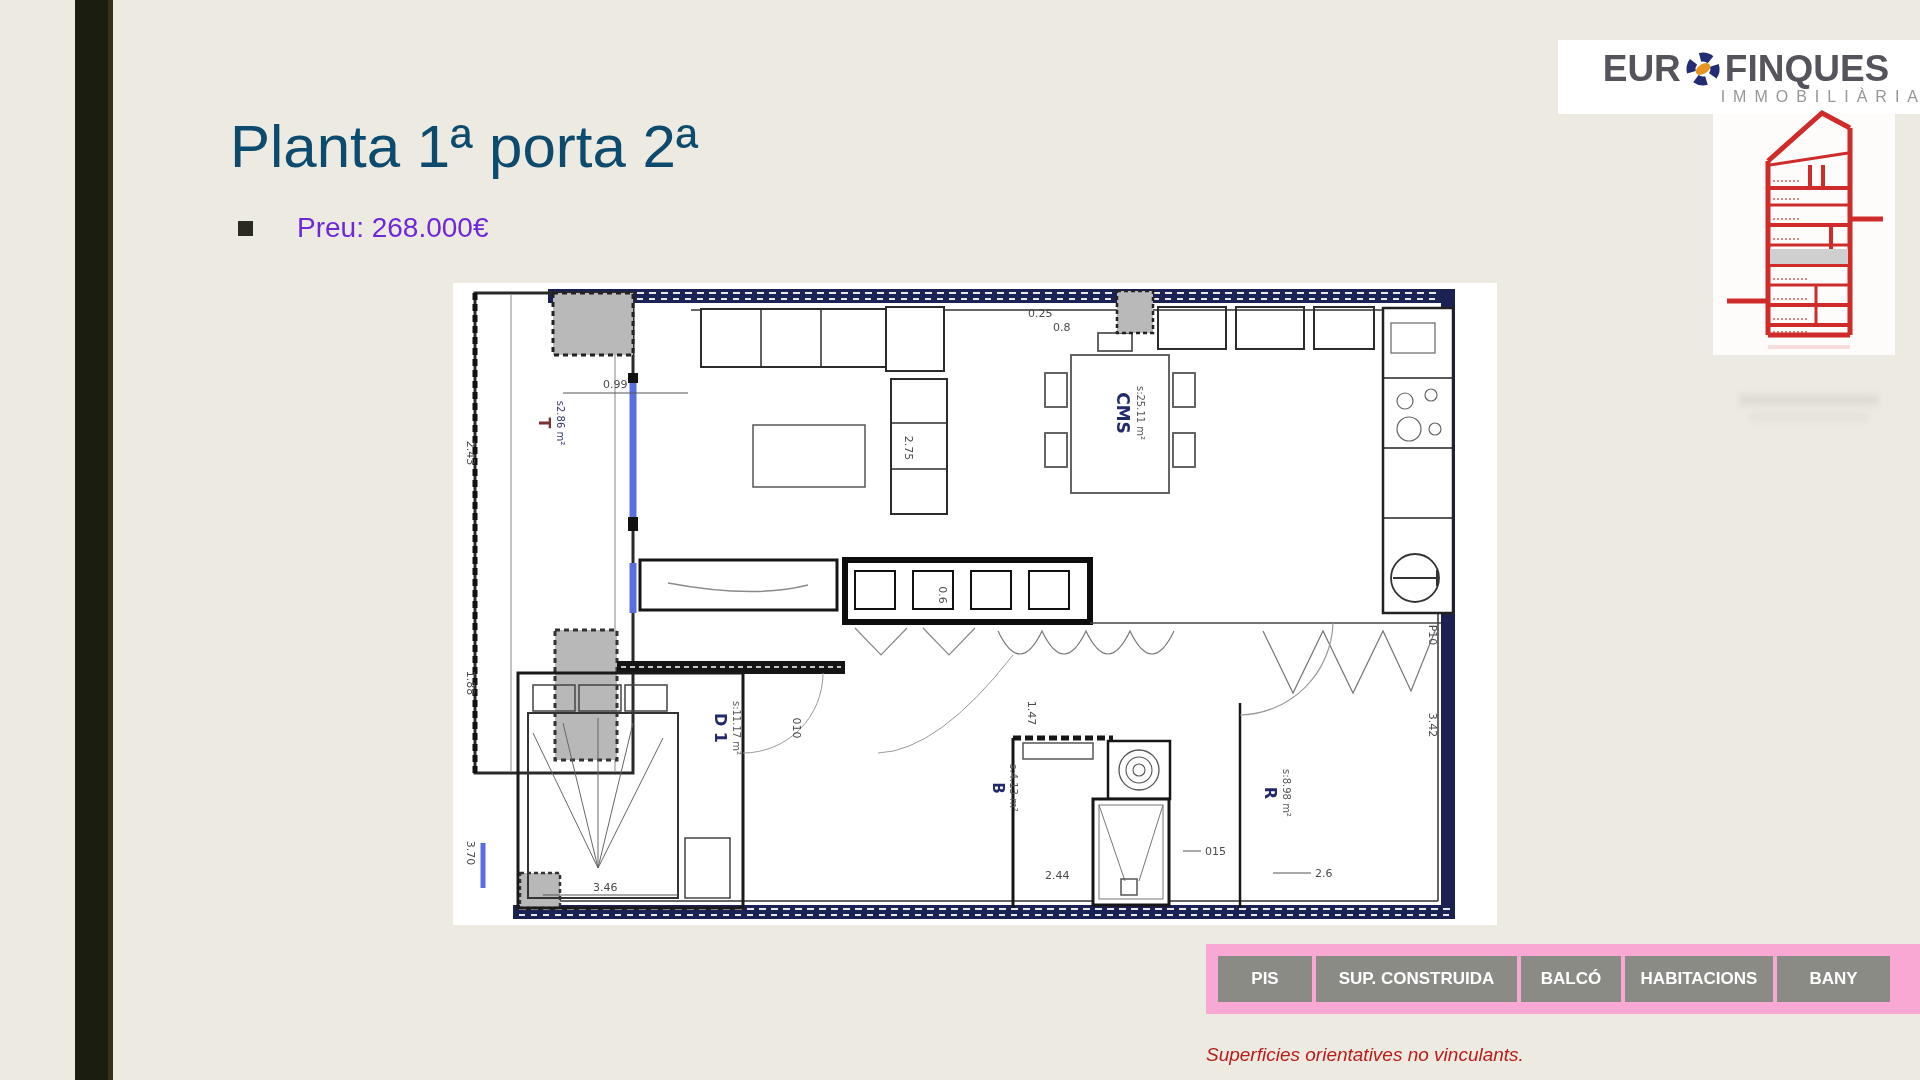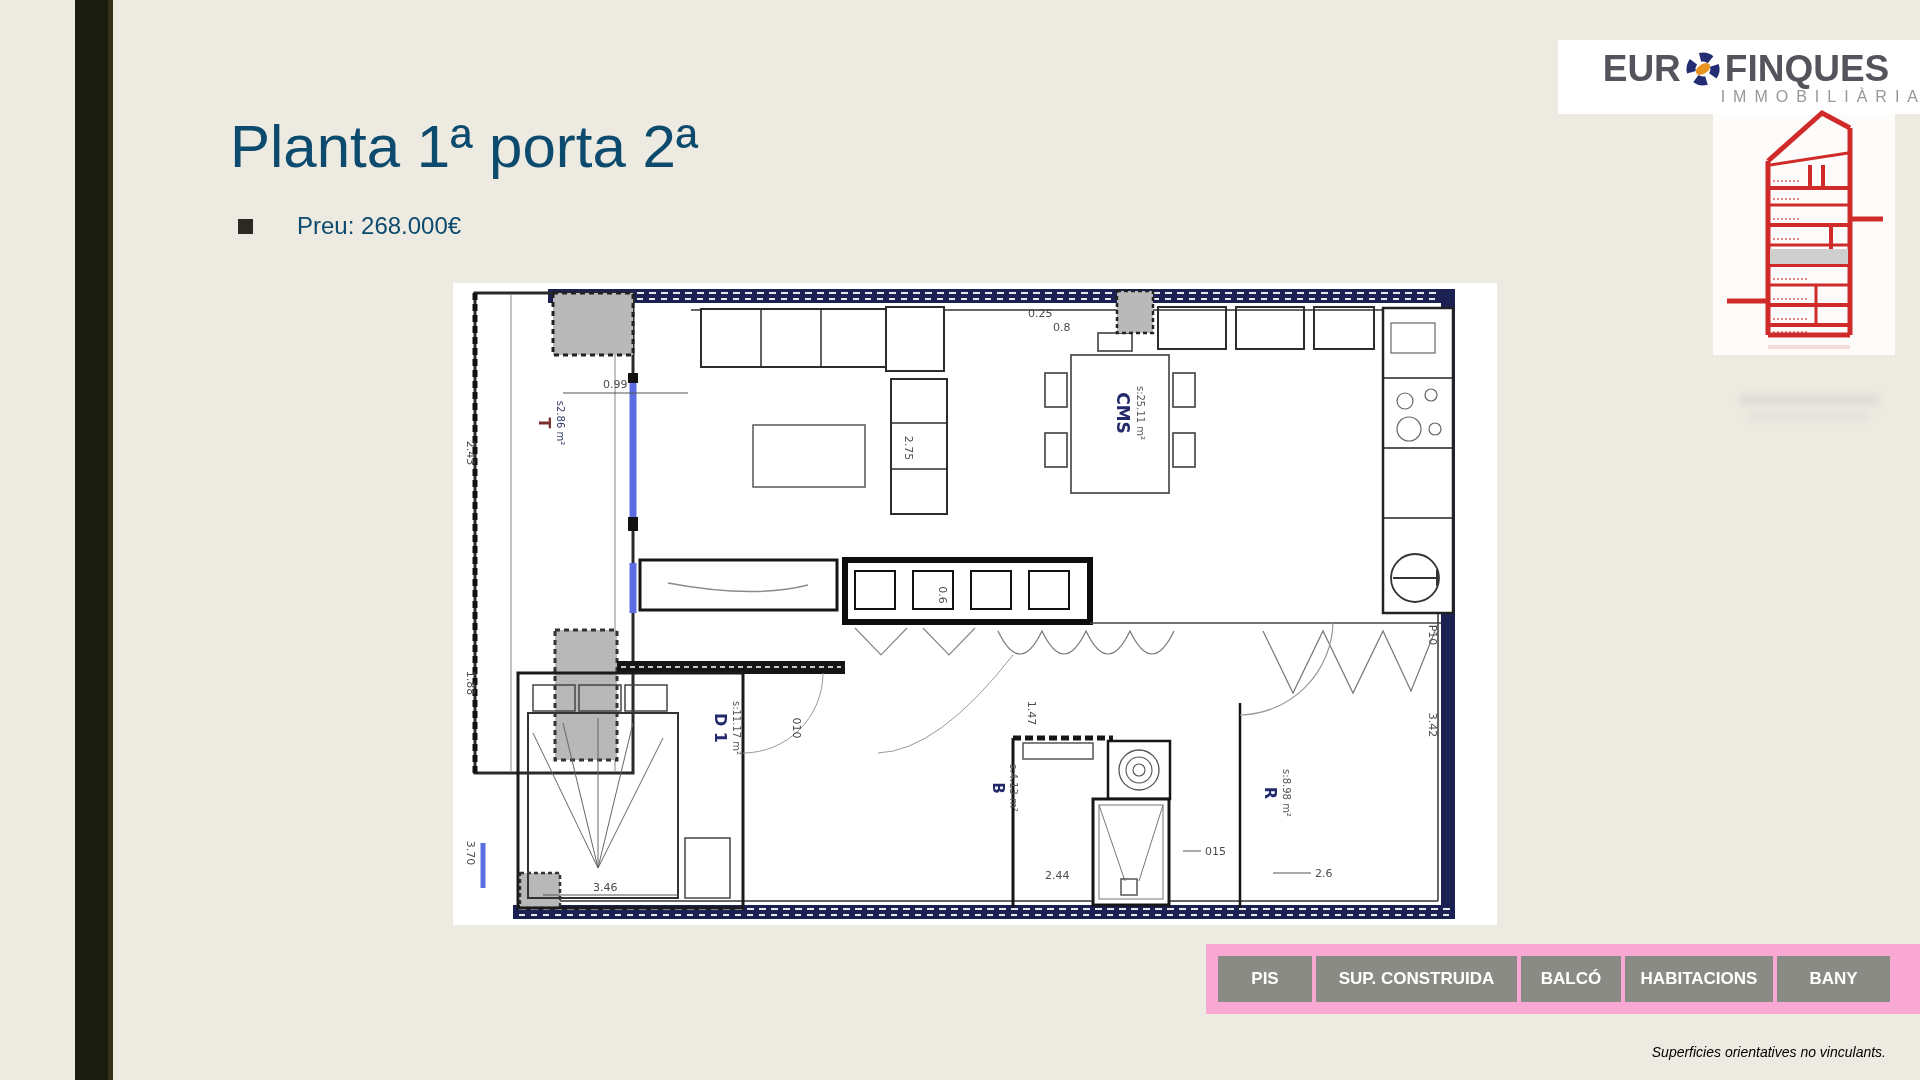--- a/index.html
+++ b/index.html
@@ -10,21 +10,21 @@
   }
   .left-bar{position:absolute;left:75px;top:0;width:37px;height:1080px;background:#1a1d10;}
   .left-bar-edge{position:absolute;left:108px;top:0;width:5px;height:1080px;background:#343019;}
 
   .title{
     position:absolute;left:230px;top:112px;
     font-size:60px;font-weight:400;color:#0c4a6e;letter-spacing:0px;
   }
   .price-row{position:absolute;left:238px;top:212px;display:flex;align-items:center;}
   .bullet{width:15px;height:15px;background:#2b2a22;margin-right:44px;}
-  .price-text{font-size:24px;color:#0c4a6e;}
+  .price-text{font-size:28px;color:#6d28d9;}
 
   
   .logo-box{
     position:absolute;left:1558px;top:40px;width:376px;height:74px;background:#ffffff;
     display:flex;flex-direction:column;justify-content:center;padding:2px 6px;box-sizing:border-box;
   }
   .logo-row{display:flex;align-items:center;justify-content:center;gap:3px;}
   .logo-word{font-size:37px;font-weight:700;color:#55545c;letter-spacing:0px;}
   .logo-sub{font-size:16px;letter-spacing:8px;color:#97979b;text-align:right;margin-top:-2px;padding-right:2px;}
 
@@ -47,22 +47,22 @@
   .tbl-grid + .tbl-grid{margin-top:4px;}
   .th{
     background:#8b8b85;color:#ffffff;font-weight:700;font-size:17px;
     height:46px;display:flex;align-items:center;justify-content:center;white-space:nowrap;
   }
   .td{
     background:#e3e1da;color:#26251f;font-size:18px;
     height:34px;display:flex;align-items:center;justify-content:center;
   }
   .footnote{
-    position:absolute;top:1044px;left:1206px;width:680px;text-align:right;
-    font-size:14px;font-style:italic;color:#000000;
+    position:absolute;top:1044px;left:1206px;width:680px;text-align:left;
+    font-size:19px;font-style:italic;color:#b91c1c;
   }
   text{font-family:"DejaVu Sans",sans-serif;}
 </style>
 </head>
 <body>
 
 <div class="left-bar"></div>
 <div class="left-bar-edge"></div>
 
 <div class="title">Planta 1ª porta 2ª</div>

